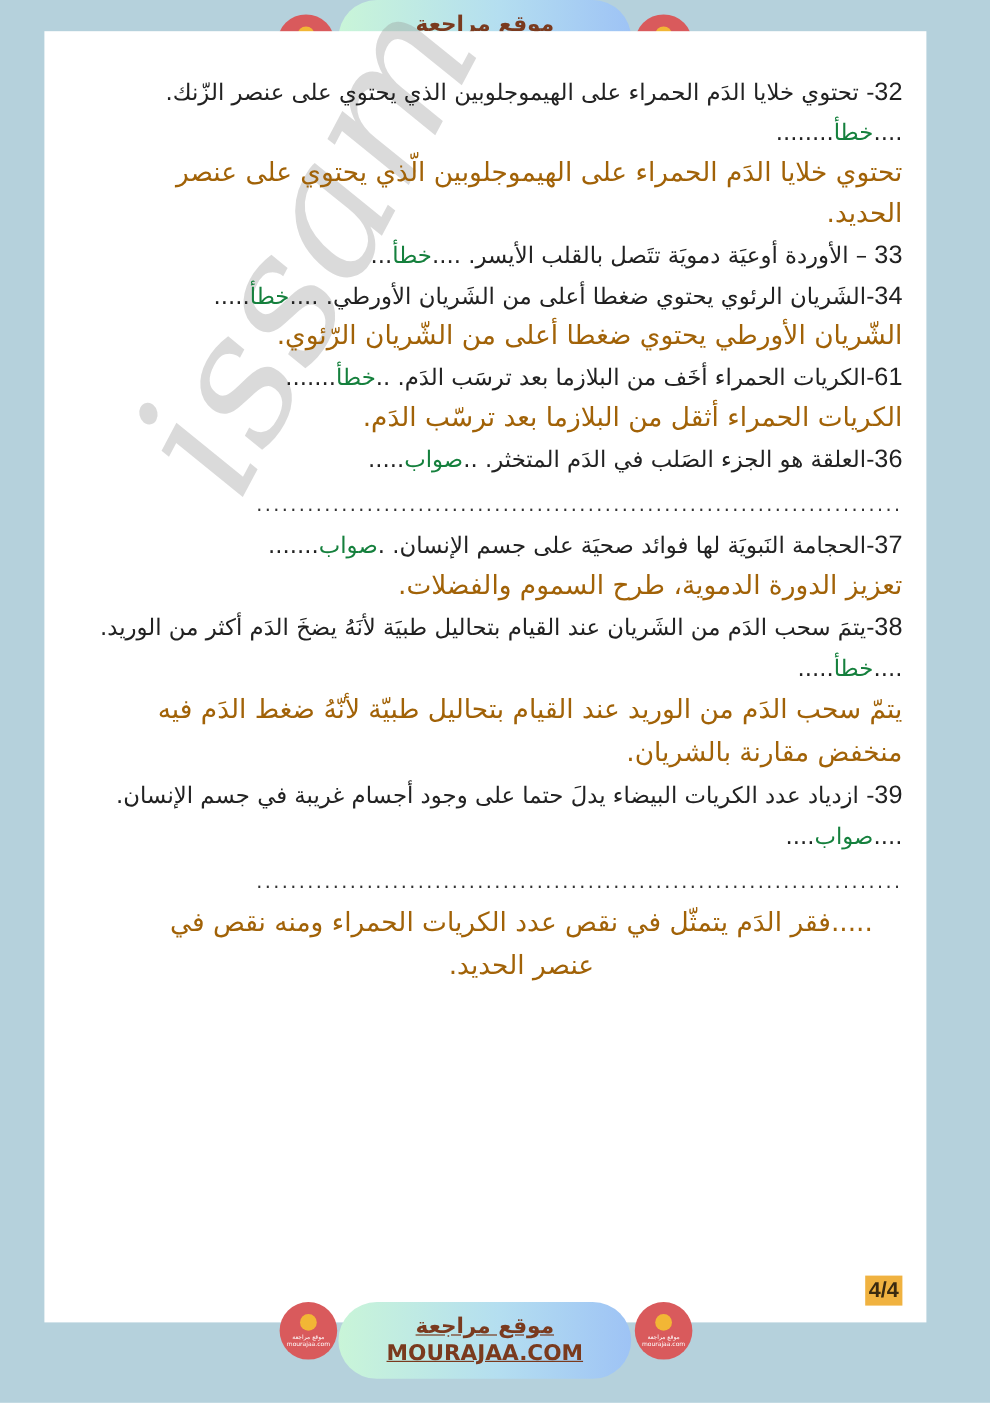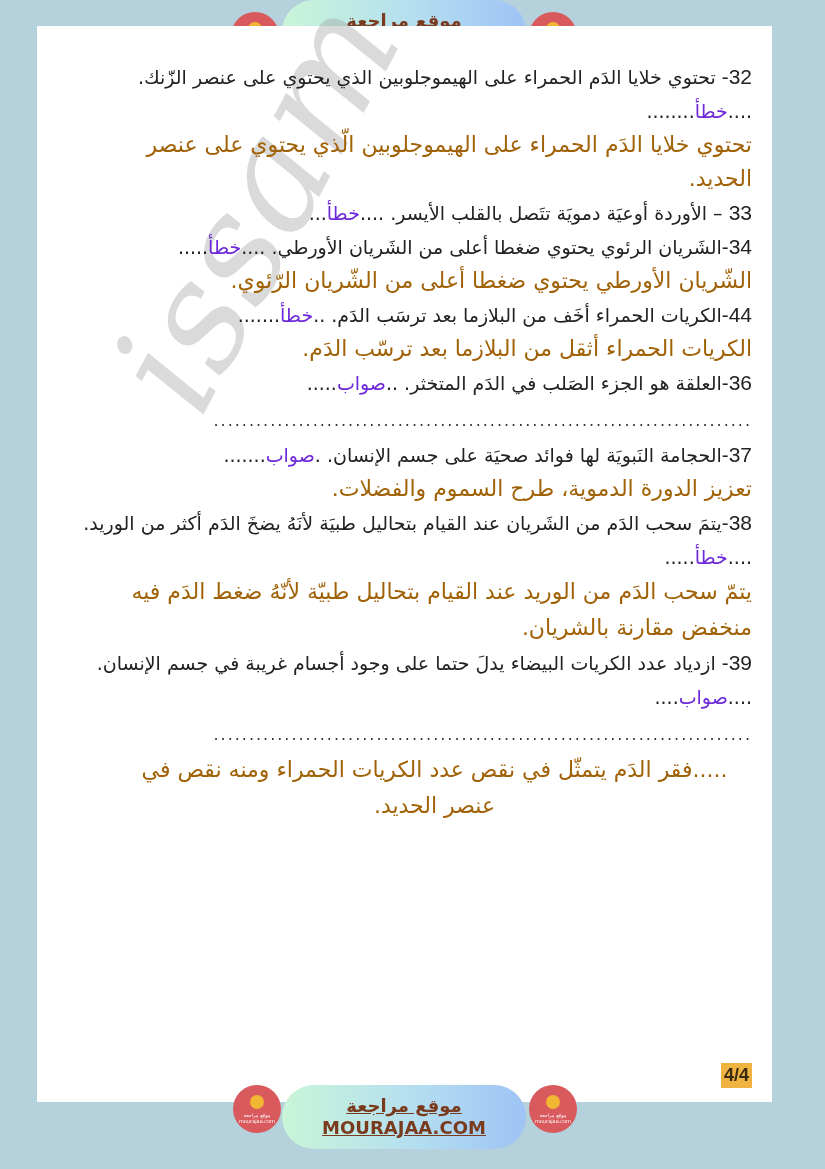--- a/index.html
+++ b/index.html
@@ -14,21 +14,21 @@
   }
   .content {
     position:absolute; left:40px; right:20px; top:34px;
     direction:rtl; text-align:right;
   }
   .line {
     font-size:19px; line-height:34px; color:#222222; white-space:nowrap;
   }
   .line.wrap { white-space:normal; }
   .num { font-weight:normal; font-family:"Liberation Sans", sans-serif; font-size:21px; }
-  .mark { color:#6d28d9; }
+  .mark { color:#15803d; }
   .answer { color:#a16207; font-weight:normal; font-size:22px; line-height:34px; }
   .dots { color:#222; letter-spacing:1px; }
   .dotline { text-align:right; font-size:16px; line-height:34px; color:#333; letter-spacing:2px; overflow:hidden; white-space:nowrap; }
   .watermark {
     position:absolute; left:40px; top:330px; width:900px; height:200px;
     transform:rotate(-62deg); transform-origin:0 0;
     font-family:"DejaVu Serif", serif; font-style:italic; font-size:150px;
     color:rgba(150,150,150,0.35); pointer-events:none; white-space:nowrap;
   }
   .page-num {
@@ -88,21 +88,21 @@
     <div class="line">
       <span class="num">33</span><span> – الأوردة أوعيَة دمويَة تتَصل بالقلب الأيسر. ....</span><span class="mark">خطأ</span><span class="dots">...</span>
     </div>
 
     <div class="line">
       <span class="num">34</span><span>-الشَريان الرئوي يحتوي ضغطا أعلى من الشَريان الأورطي. ....</span><span class="mark">خطأ</span><span class="dots">.....</span>
     </div>
     <div class="answer">الشّريان الأورطي يحتوي ضغطا أعلى من الشّريان الرّئوي.</div>
 
     <div class="line">
-      <span class="num">44</span><span>-الكريات الحمراء أخَف من البلازما بعد ترسَب الدَم. ..</span><span class="mark">خطأ</span><span class="dots">.......</span>
+      <span class="num">61</span><span>-الكريات الحمراء أخَف من البلازما بعد ترسَب الدَم. ..</span><span class="mark">خطأ</span><span class="dots">.......</span>
     </div>
     <div class="answer">الكريات الحمراء أثقل من البلازما بعد ترسّب الدَم.</div>
 
     <div class="line">
       <span class="num">36</span><span>-العلقة هو الجزء الصَلب في الدَم المتخثر. ..</span><span class="mark">صواب</span><span class="dots">.....</span>
     </div>
     <div class="dotline" style="margin-top:4px;">............................................................................</div>
 
     <div class="line">
       <span class="num">37</span><span>-الحجامة النَبويَة لها فوائد صحيَة على جسم الإنسان. .</span><span class="mark">صواب</span><span class="dots">.......</span>

